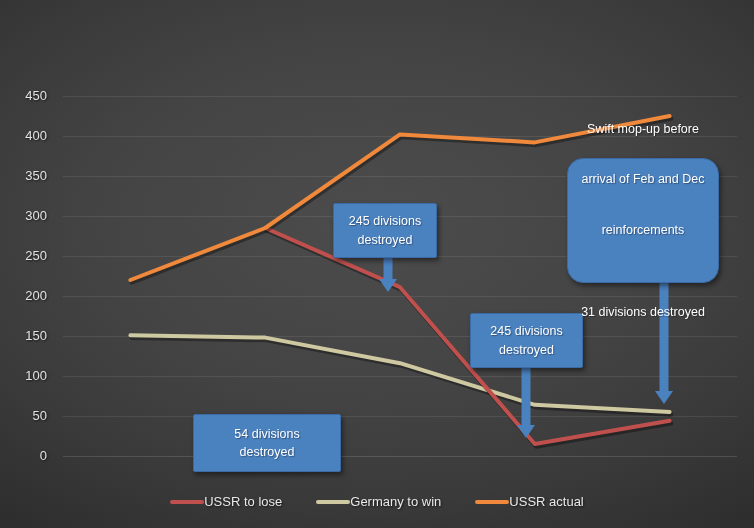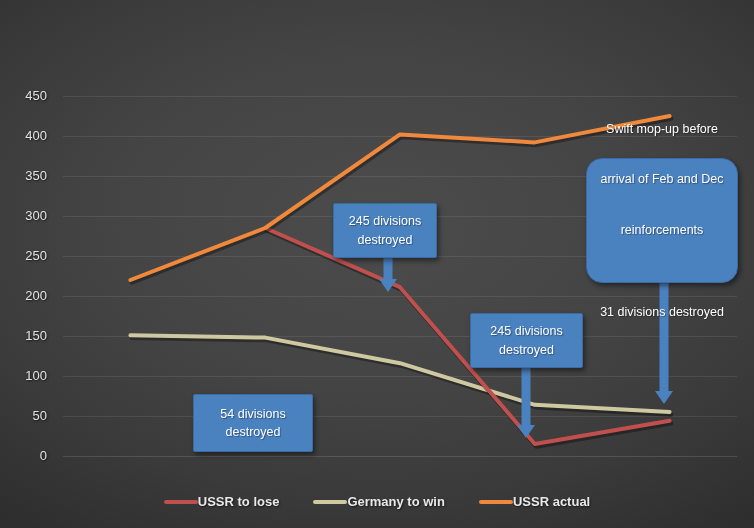--- a/index.html
+++ b/index.html
@@ -57,21 +57,21 @@
     box-sizing:border-box;
   }
   .callout .ln{display:block;white-space:pre-line;}
   .callout.big{font-size:12.5px;border-radius:16px;padding:10px 8px;}
   .callout.big .gap{height:14px;}
   
   #legend{
     position:absolute;left:0;top:494px;width:754px;
     display:flex;justify-content:center;align-items:center;gap:34px;
   }
-  .legend-item{display:flex;align-items:center;font-weight:bold;}
+  .legend-item{display:flex;align-items:center;}
   .legend-swatch{width:34px;height:4px;border-radius:2px;display:block;}
   .legend-label{font-size:13px;color:#e9e9e9;text-shadow:1px 1px 2px rgba(0,0,0,.6);}
 </style>
 </head>
 <body>
 
 <div id="chart-root">
 
 
   <div id="plot">
@@ -117,28 +117,28 @@
         <path d="M659.5,283 L668.5,283 L668.5,391 L673,391 L664,404 L655,391 L659.5,391 Z" fill="#4A81BF"></path>
       </svg>
       <div class="callout" style="left: 333px; top: 203px; width: 104px; height: 55px;">
         <span class="ln">245 divisions</span>
         <span class="ln">destroyed</span>
       </div>
       <div class="callout" style="left: 470px; top: 313px; width: 113px; height: 55px;">
         <span class="ln">245 divisions</span>
         <span class="ln">destroyed</span>
       </div>
-      <div class="callout big" style="left: 586px; top: 158px; width: 152px; height: 125px; gap: 32px;">
+      <div class="callout big" style="left: 567px; top: 158px; width: 152px; height: 125px; gap: 32px;">
         <span class="ln">Swift mop-up before</span>
         <span class="ln">arrival of Feb and Dec</span>
         <span class="ln">reinforcements</span>
         <span class="gap"></span>
         <span class="ln">31 divisions destroyed</span>
       </div>
-      <div class="callout" style="left: 193px; top: 394px; width: 120px; height: 58px;">
+      <div class="callout" style="left: 193px; top: 414px; width: 148px; height: 58px;">
         <span class="ln">54 divisions</span>
         <span class="ln">destroyed</span>
       </div>
     </div>
 
   <div id="legend">
       <div class="legend-item">
         <span class="legend-swatch" style="background: rgb(192, 80, 77);"></span>
         <span class="legend-label">USSR to lose</span>
       </div>

